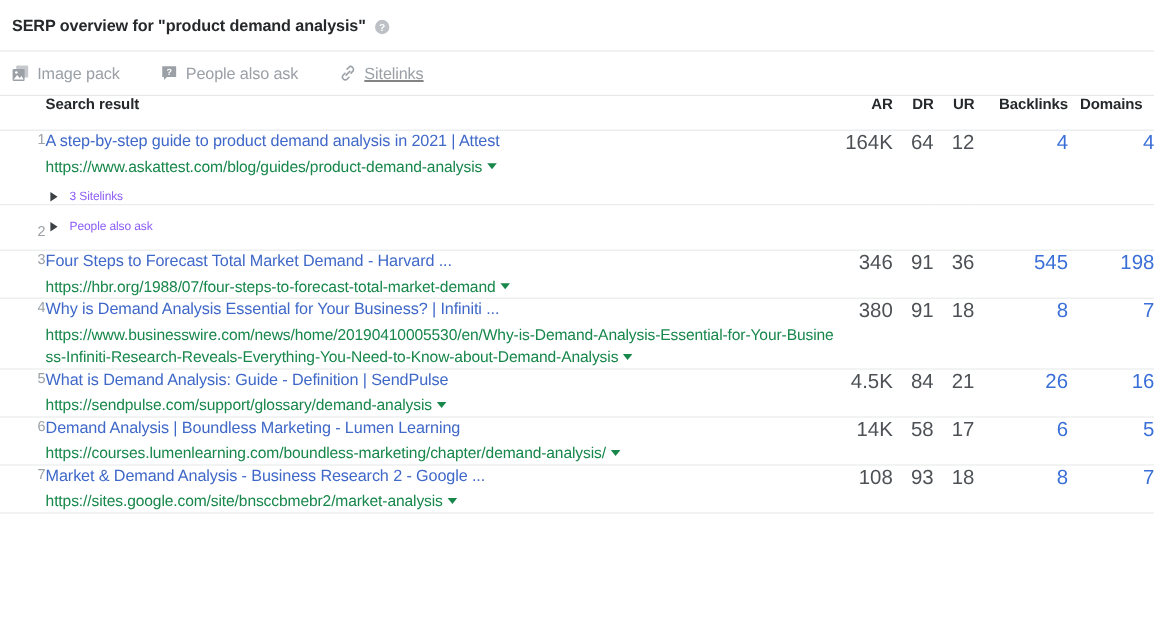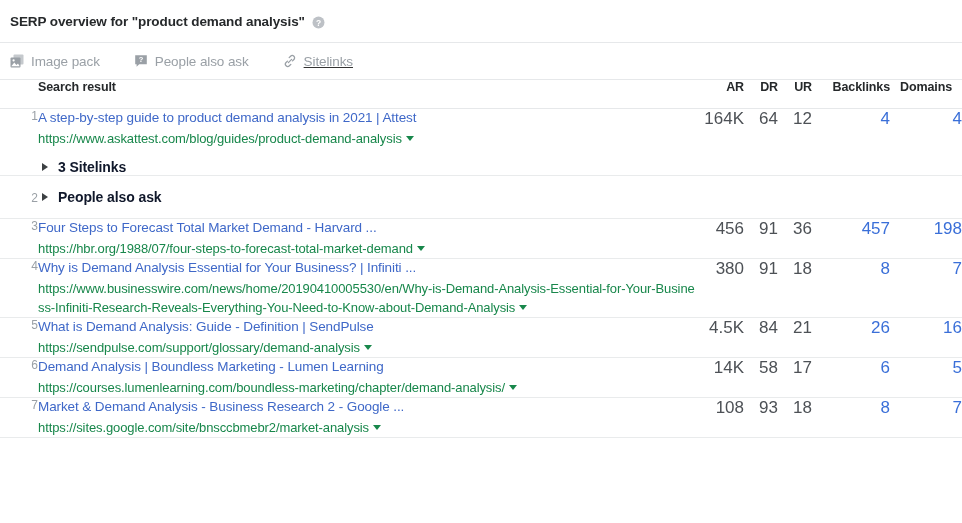--- a/index.html
+++ b/index.html
@@ -179,23 +179,23 @@
   }
   .expander-caret {
     width: 0; height: 0;
     border-top: 4.5px solid transparent;
     border-bottom: 4.5px solid transparent;
     border-left: 6px solid #3c4043;
     margin-right: 10px;
     flex: 0 0 auto;
   }
   .expander-label {
-    font-size: 14px;
-    font-weight: bold;
-    color: #0f172a;
+    font-size: 10px;
+    font-weight: normal;
+    color: #8b5cf6;
     letter-spacing: -0.1px;
   }
 
   tr.feature-row td.cell-result {
     padding-top: 0;
     padding-bottom: 13px;
   }
   tr.feature-row .expander { margin-top: 13px; }
   tr.feature-row td.cell-num { padding-top: 15px; }
 </style>
@@ -294,24 +294,24 @@
           <td class="cell-metric m-ur"></td>
           <td class="cell-metric m-bl"></td>
           <td class="cell-metric m-dom"></td>
         </tr>
         <tr>
           <td class="cell-num">3</td>
           <td class="cell-result">
             <span class="result-title">Four Steps to Forecast Total Market Demand - Harvard ...</span>
             <span class="result-url"><span>https://hbr.org/1988/07/four-steps-to-forecast-total-market-demand</span><span class="url-caret"></span></span>
           </td>
-          <td class="cell-metric m-ar">456</td>
+          <td class="cell-metric m-ar">346</td>
           <td class="cell-metric m-dr">91</td>
           <td class="cell-metric m-ur">36</td>
-          <td class="cell-metric m-bl">457</td>
+          <td class="cell-metric m-bl">545</td>
           <td class="cell-metric m-dom">198</td>
         </tr>
         <tr>
           <td class="cell-num">4</td>
           <td class="cell-result">
             <span class="result-title">Why is Demand Analysis Essential for Your Business? | Infiniti ...</span>
             <span class="result-url"><span>https://www.businesswire.com/news/home/20190410005530/en/Why-is-Demand-Analysis-Essential-for-Your-Business-Infiniti-Research-Reveals-Everything-You-Need-to-Know-about-Demand-Analysis</span><span class="url-caret"></span></span>
           </td>
           <td class="cell-metric m-ar">380</td>
           <td class="cell-metric m-dr">91</td>

